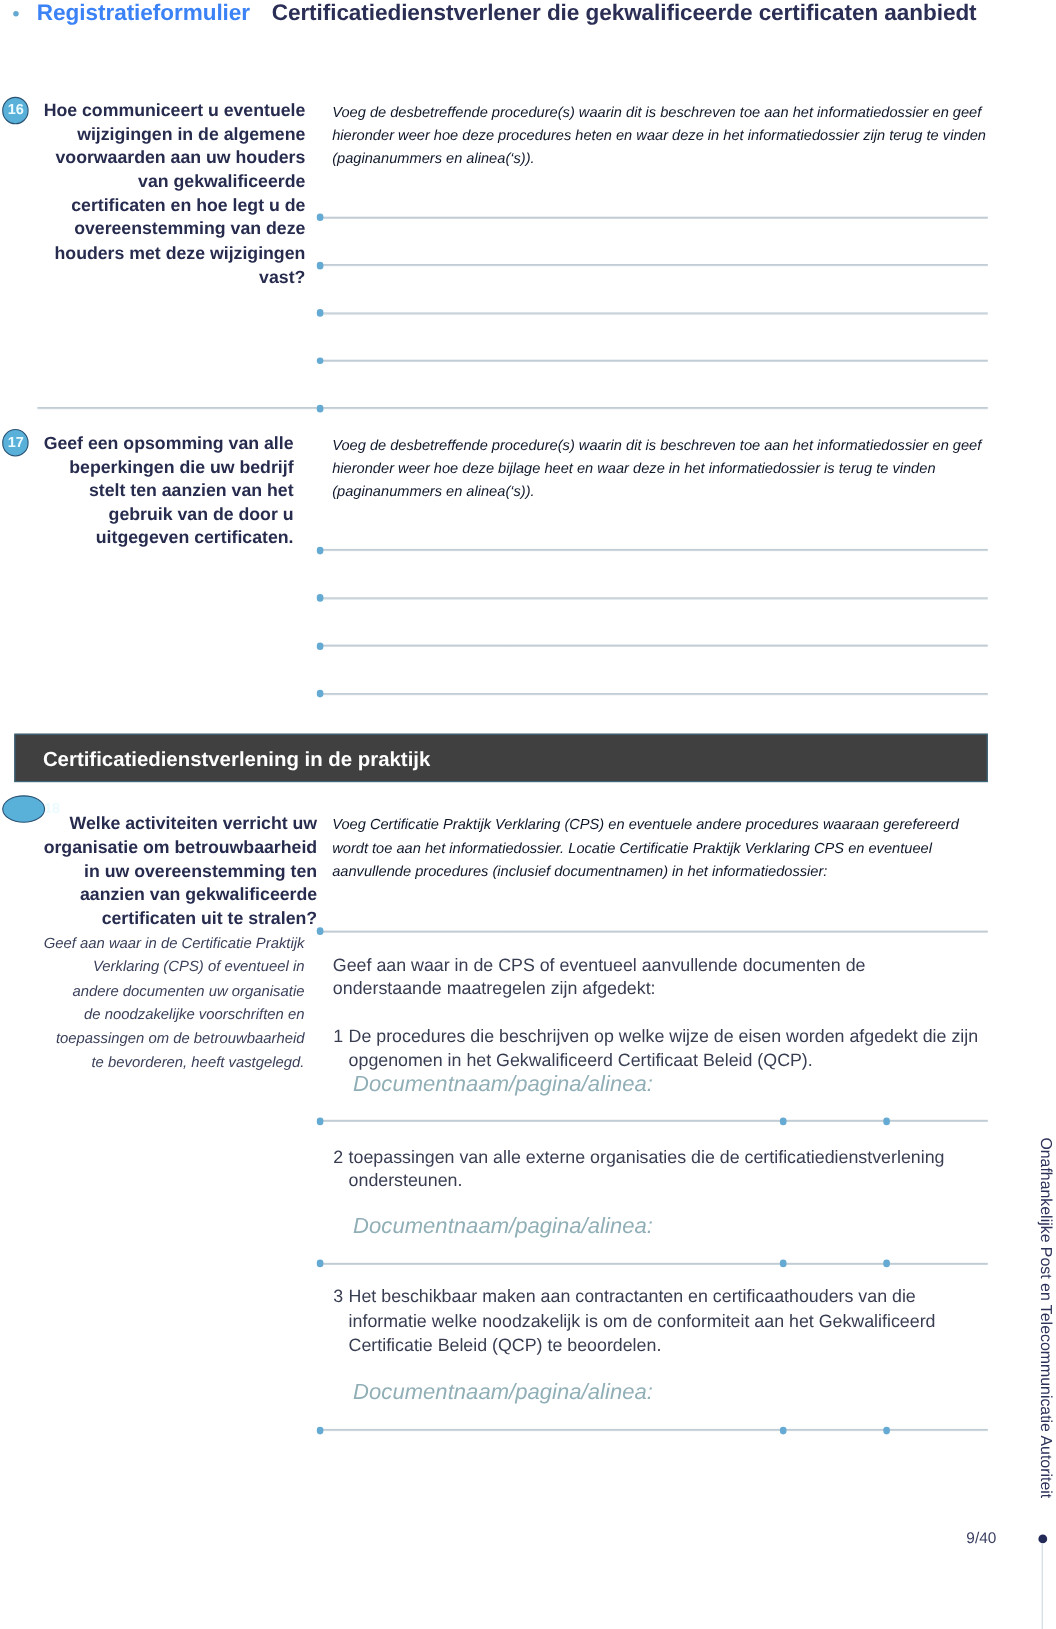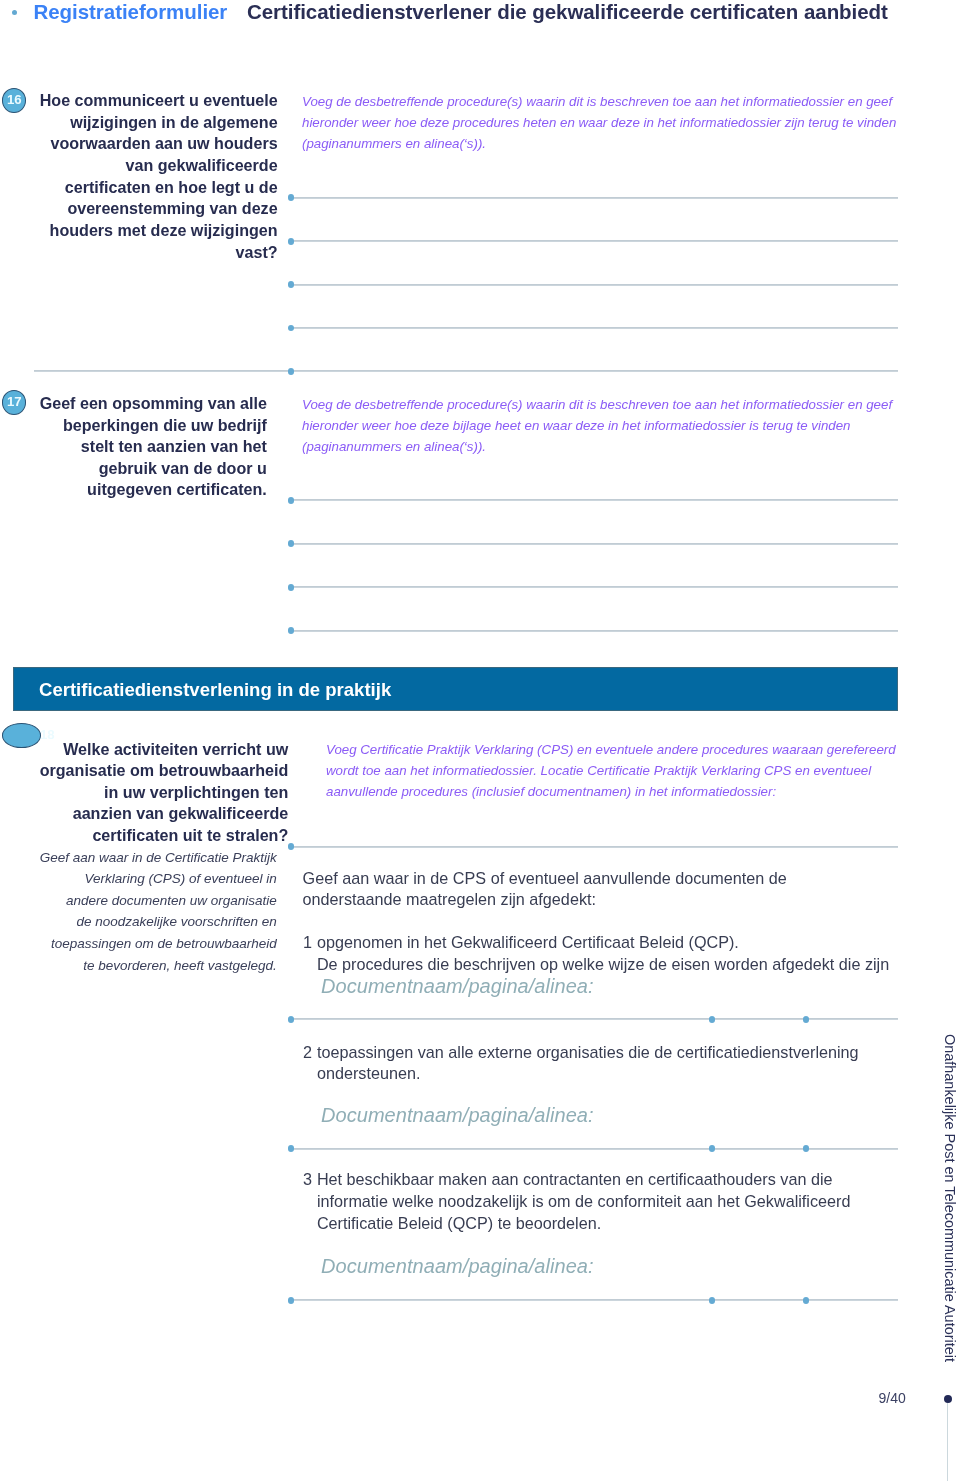--- a/index.html
+++ b/index.html
@@ -10,29 +10,29 @@
   .hdr-bullet{position:absolute;left:12px;top:9.5px;width:5.4px;height:5.4px;border-radius:50%;background:#63a9d2;}
   .hdr-label{position:absolute;left:33.5px;top:0px;font-size:20.5px;font-weight:700;color:#3b82f6;letter-spacing:-0.05px;line-height:24px;}
   .hdr-title{position:absolute;left:247px;top:0px;font-size:20.5px;font-weight:700;color:#2b2f55;letter-spacing:-0.06px;line-height:24px;}
 
   
   .badge{position:absolute;left:2.1px;width:24.3px;height:24.6px;border-radius:50%;background:#59b1da;border:1.1px solid #2a5273;box-sizing:border-box;
          color:#ebfbff;font-size:13.2px;font-weight:700;text-align:center;line-height:22.7px;letter-spacing:-0.1px;}
   .qtext{position:absolute;left:39.7px;font-size:16.1px;font-weight:700;color:#272c4f;letter-spacing:0px;white-space:nowrap;}
   .qtext div{height:21.65px;line-height:21.65px;text-align:right;}
   .qsub div{height:21.6px;line-height:21.6px;font-weight:400;font-style:italic;color:#3b405a;font-size:13.5px;letter-spacing:0px;}
-  .qinstr{position:absolute;left:302px;font-size:13.3px;font-weight:400;font-style:italic;color:#8b5cf6;letter-spacing:0px;white-space:nowrap;}
+  .qinstr{position:absolute;left:302px;font-size:13.3px;font-weight:400;font-style:italic;color:#0f172a;letter-spacing:0px;white-space:nowrap;}
   .qinstr div{height:21.1px;line-height:21.1px;}
 
   
   .rule{position:absolute;height:2px;background:linear-gradient(to bottom,#c1ccd4 0%,#c1ccd4 50%,#cbd5dc 50%,#cbd5dc 100%);}
   .rdot{position:absolute;width:6.8px;height:6.8px;border-radius:50%;background:#64aad3;}
 
   
-  .banner{position:absolute;left:13px;top:667px;width:885px;height:44px;background:#0369a1;border:1.2px solid #3a687f;box-sizing:border-box;}
+  .banner{position:absolute;left:13px;top:667px;width:885px;height:44px;background:#404040;border:1.2px solid #3a687f;box-sizing:border-box;}
   .banner span{position:absolute;left:25px;top:10.2px;font-size:18.55px;font-weight:700;color:#ffffff;letter-spacing:0px;line-height:24px;}
 
   
   .body-txt{position:absolute;font-size:16.2px;color:#383d52;letter-spacing:0px;white-space:nowrap;line-height:21.7px;}
   .body-txt div{height:21.7px;line-height:21.7px;}
   .doc-lbl{font-style:italic;color:#90aeb6;font-size:20px;letter-spacing:0.05px;}
 
   
   .side{position:absolute;transform-origin:0 0;font-size:14.45px;color:#2b3158;white-space:nowrap;letter-spacing:0px;line-height:16px;writing-mode:vertical-rl;}
   .pgnum{position:absolute;font-size:14px;color:#3b4063;letter-spacing:0px;line-height:16px;}
@@ -87,49 +87,49 @@
 
   <div class="banner">
     <span>Certificatiedienstverlening in de praktijk</span>
   </div>
 
   <div>
     <div class="badge" style="top:723px;padding-left:37px;">18</div>
     <div class="qtext" style="top:738.5px;">
         <div>Welke activiteiten verricht uw</div>
         <div>organisatie om betrouwbaarheid</div>
-        <div>in uw verplichtingen ten</div>
+        <div>in uw overeenstemming ten</div>
         <div>aanzien van gekwalificeerde</div>
         <div>certificaten uit te stralen?</div>
       </div>
     <div class="qtext qsub" style="top:846.7px;">
         <div>Geef aan waar in de Certificatie Praktijk</div>
         <div>Verklaring (CPS) of eventueel in</div>
         <div>andere documenten uw organisatie</div>
         <div>de noodzakelijke voorschriften en</div>
         <div>toepassingen om de betrouwbaarheid</div>
         <div>te bevorderen, heeft vastgelegd.</div>
       </div>
-    <div class="qinstr" style="top:739.3px;margin-left:24px;">
+    <div class="qinstr" style="top:739.3px;">
         <div>Voeg Certificatie Praktijk Verklaring (CPS) en eventuele andere procedures waaraan gerefereerd</div>
         <div>wordt toe aan het informatiedossier. Locatie Certificatie Praktijk Verklaring CPS en eventueel</div>
         <div>aanvullende procedures (inclusief documentnamen) in het informatiedossier:</div>
       </div>
   </div>
 
   <div class="body-txt" style="left:302.6px;top:867.8px;">
       <div>Geef aan waar in de CPS of eventueel aanvullende documenten de</div>
       <div>onderstaande maatregelen zijn afgedekt:</div>
     </div>
 
   <div>
     <div class="body-txt" style="left:303px;top:932.3px;">1</div>
     <div class="body-txt" style="left:316.9px;top:932.3px;">
+        <div>De procedures die beschrijven op welke wijze de eisen worden afgedekt die zijn</div>
         <div>opgenomen in het Gekwalificeerd Certificaat Beleid (QCP).</div>
-        <div>De procedures die beschrijven op welke wijze de eisen worden afgedekt die zijn</div>
       </div>
     <div class="body-txt doc-lbl" style="left:321px;top:975.7px;">Documentnaam/pagina/alinea:</div>
   </div>
 
   <div>
     <div class="body-txt" style="left:303px;top:1041.7px;">2</div>
     <div class="body-txt" style="left:316.9px;top:1041.7px;">
         <div>toepassingen van alle externe organisaties die de certificatiedienstverlening</div>
         <div>ondersteunen.</div>
       </div>

